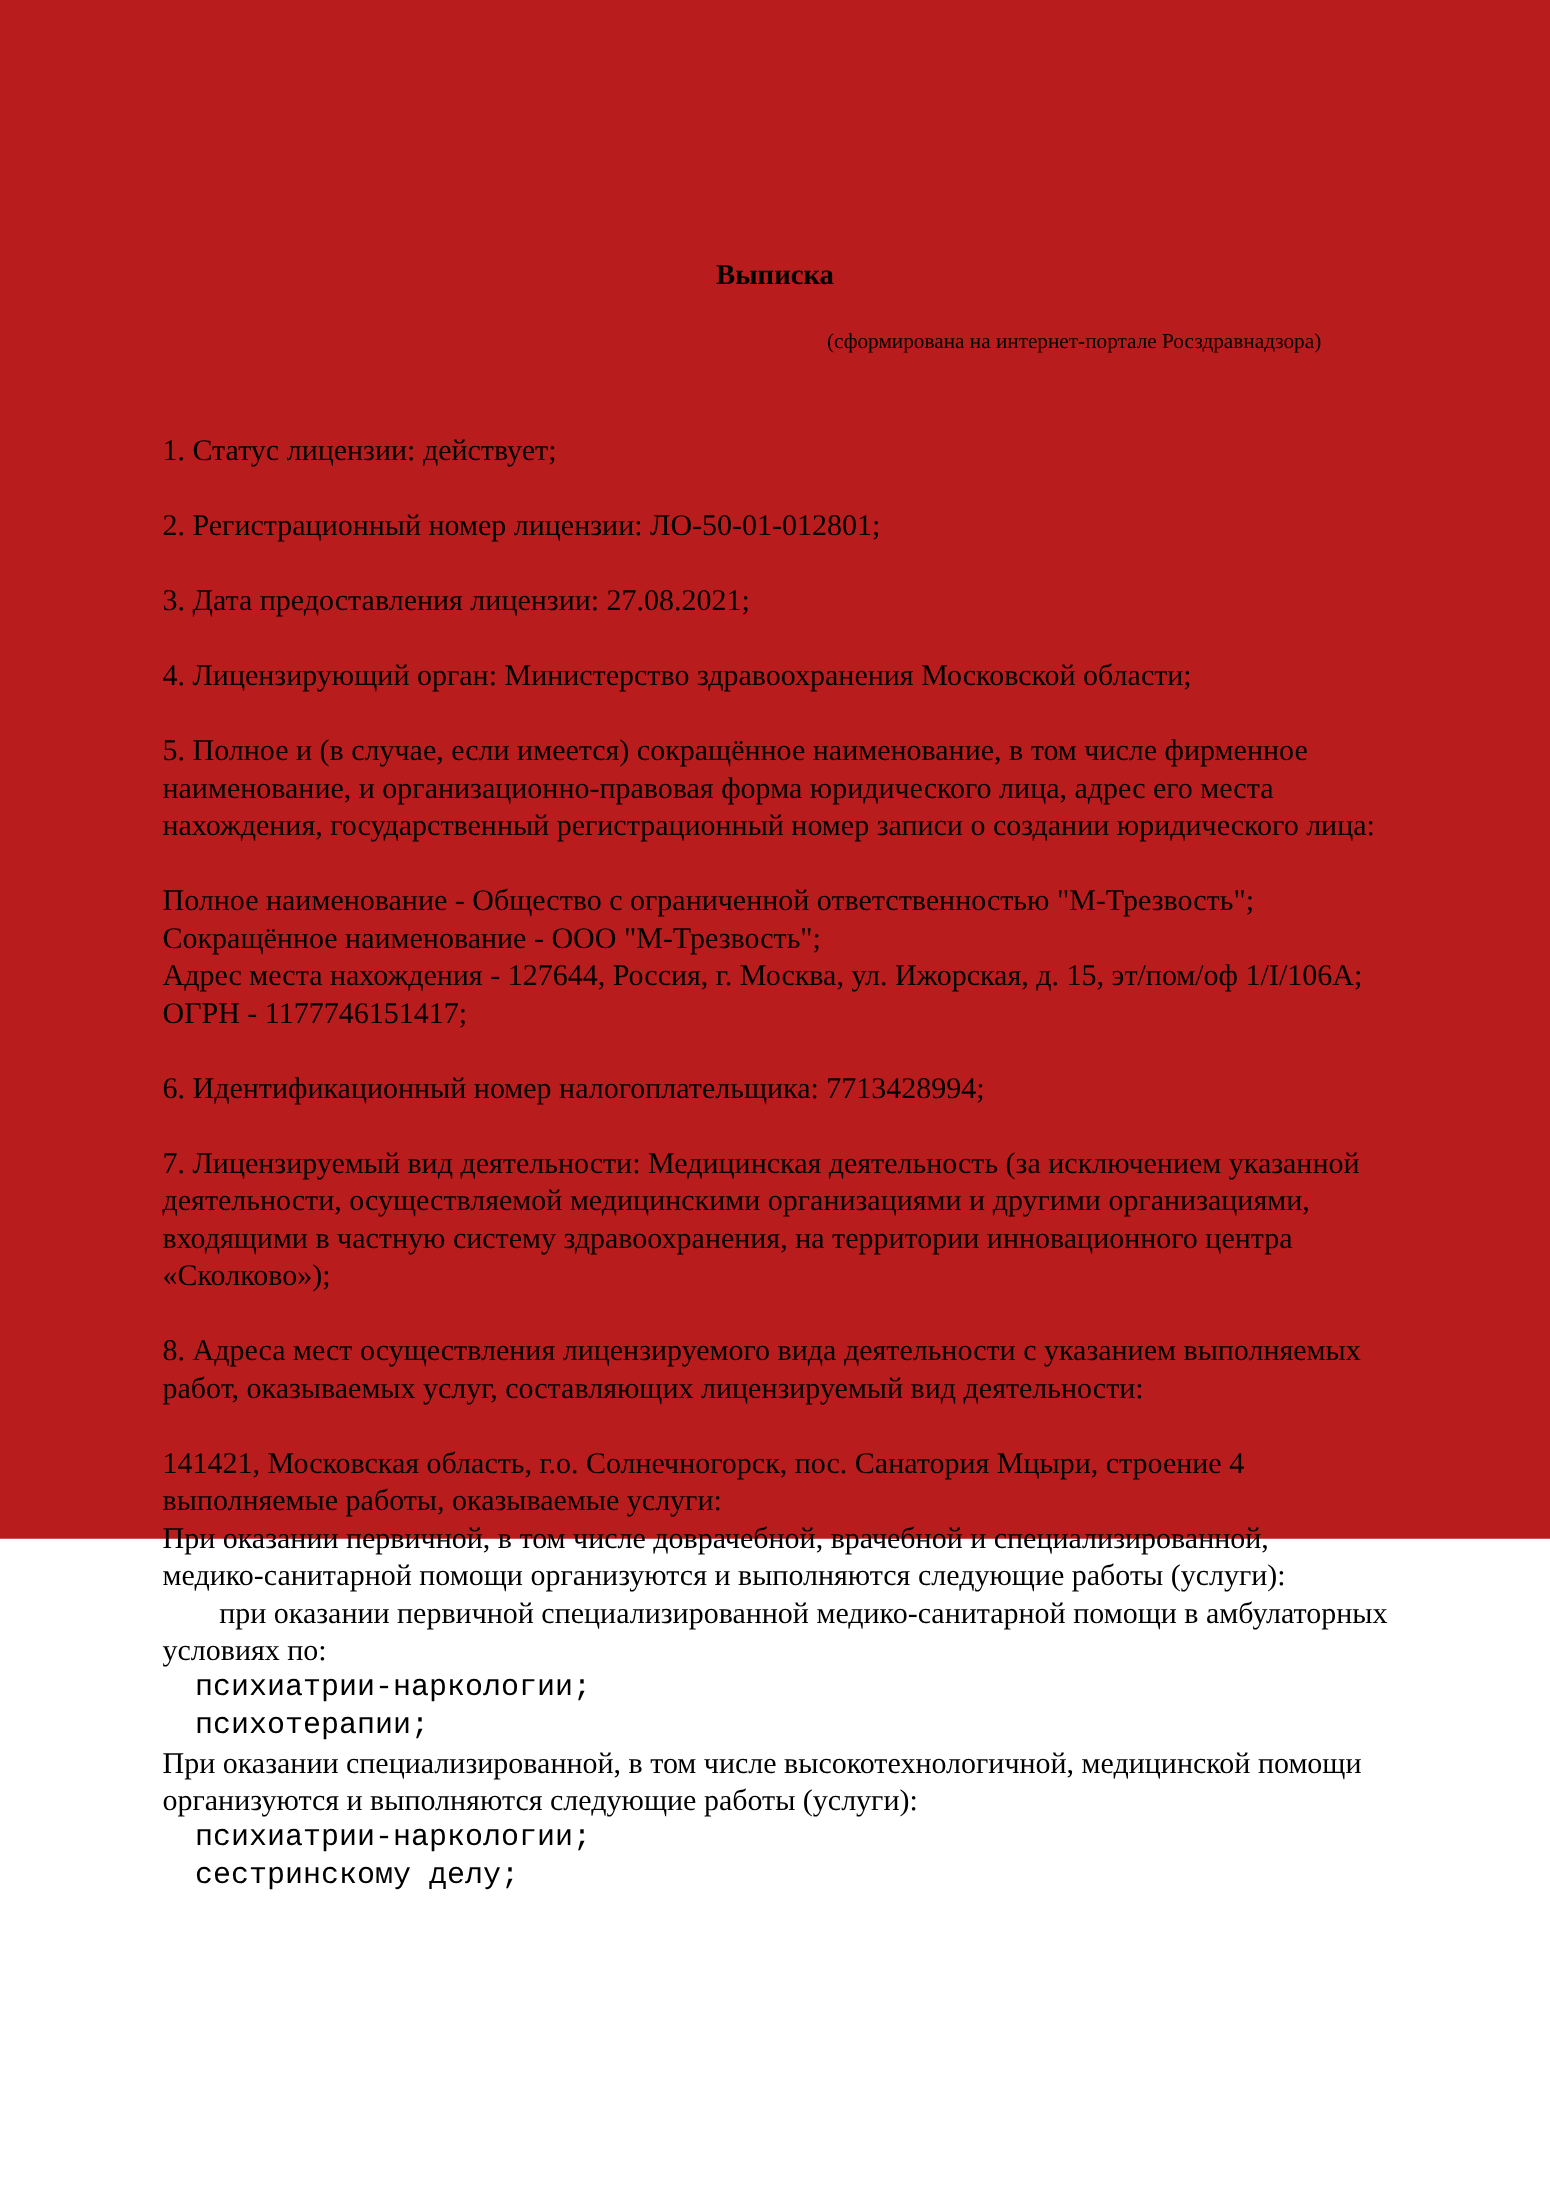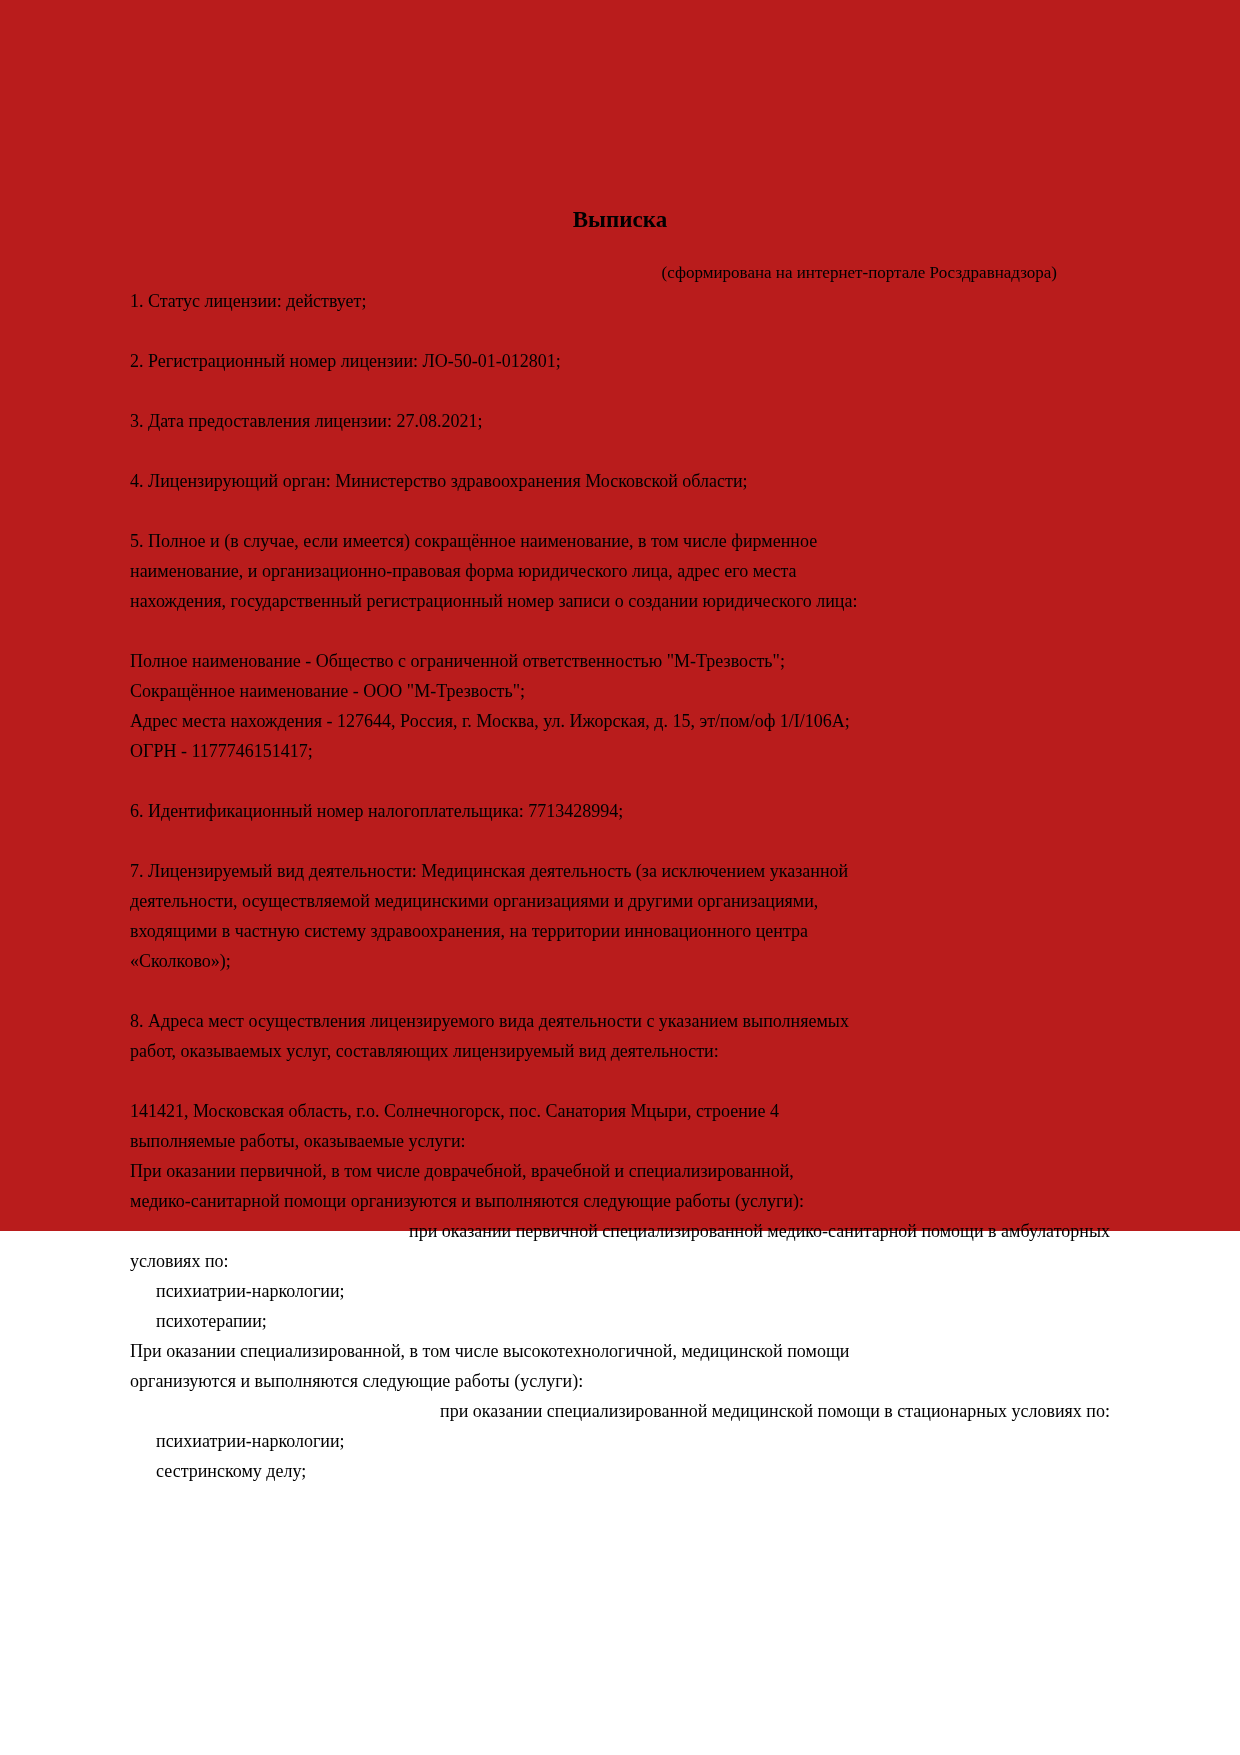--- a/index.html
+++ b/index.html
@@ -24,33 +24,34 @@
     line-height: 33px;
   }
   .subtitle {
     margin-top: 24px;
     text-align: right;
     padding-right: 53px;
     font-size: 17px;
     line-height: 26px;
   }
   .doc-body {
-    font-size: 18px;
+    margin-top: 60px;
+    font-size: 24px;
   }
   .block {
     margin-bottom: 30px;
   }
   .block:last-child { margin-bottom: 0; }
   .line {
     line-height: 30px;
     white-space: pre-wrap;
   }
   .indent-0 { padding-left: 0; }
   .indent-1 { padding-left: 12px; text-align: right; }
-  .indent-2 { padding-left: 26px; }
+  .indent-2 { padding-left: 26px; font-family: Liberation Mono, monospace; }
 </style>
 </head>
 <body>
 
 <div class="page">
   <div class="title">
     <div>Выписка</div>
   </div>
   <div class="subtitle">(сформирована на интернет-портале Росздравнадзора)</div>
   <div class="doc-body">
@@ -94,18 +95,17 @@
         <div class="line indent-0">141421, Московская область, г.о. Солнечногорск, пос. Санатория Мцыри, строение 4</div>
         <div class="line indent-0">выполняемые работы, оказываемые услуги:</div>
         <div class="line indent-0">При оказании первичной, в том числе доврачебной, врачебной и специализированной,</div>
         <div class="line indent-0">медико-санитарной помощи организуются и выполняются следующие работы (услуги):</div>
         <div class="line indent-1">при оказании первичной специализированной медико-санитарной помощи в амбулаторных</div>
         <div class="line indent-0">условиях по:</div>
         <div class="line indent-2">психиатрии-наркологии;</div>
         <div class="line indent-2">психотерапии;</div>
         <div class="line indent-0">При оказании специализированной, в том числе высокотехнологичной, медицинской помощи</div>
         <div class="line indent-0">организуются и выполняются следующие работы (услуги):</div>
-        <div class="line indent-1">при оказании специализированной медицинской помощи в стационарных условиях по:</div>
         <div class="line indent-2">психиатрии-наркологии;</div>
         <div class="line indent-2">сестринскому делу;</div>
       </div>
     </div>
 </div>
 
 </body></html>

